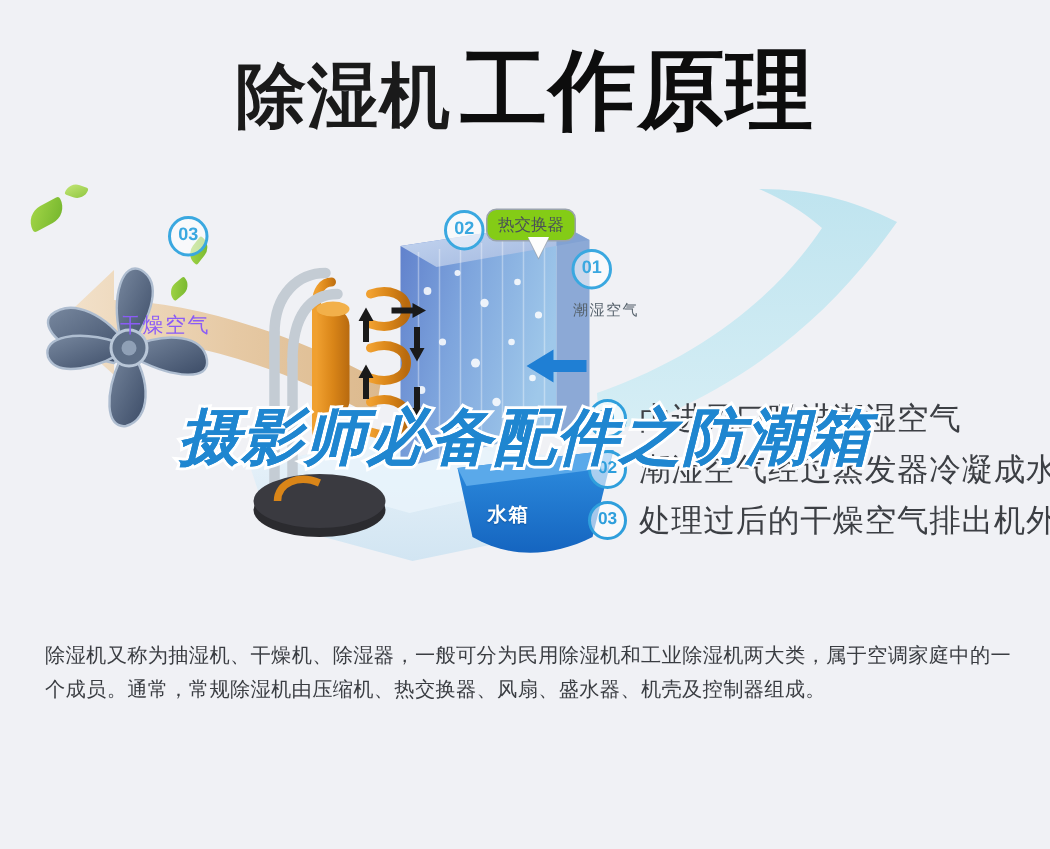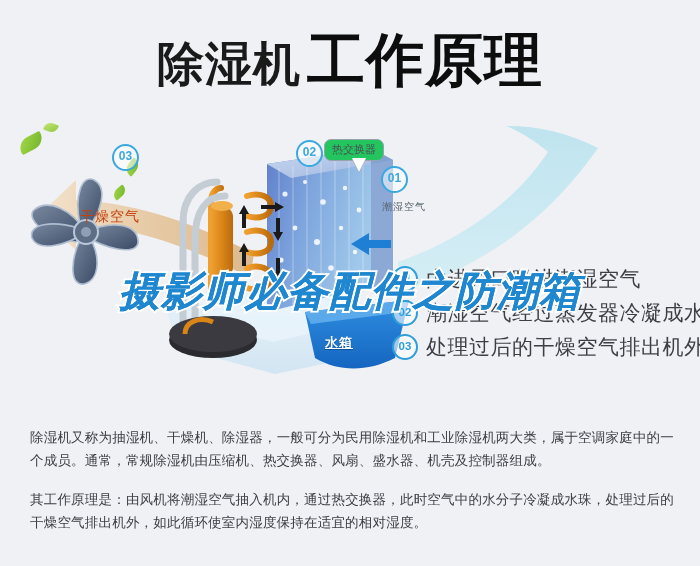--- a/index.html
+++ b/index.html
@@ -52,43 +52,42 @@
     font-size:12px;font-weight:bold;line-height:21px;text-align:center;
     background:rgba(255,255,255,.55);
     font-family:"Liberation Sans",sans-serif;
   }
   .badge.b03-left{left:112px;top:26px;}
   .badge.b02-top{left:296px;top:22px;}
   .badge.b01-right{left:381px;top:48px;}
 
   .callout{
     position:absolute;left:324px;top:21px;
-    border:1.5px solid #9aa3ad;border-radius:7px;background:#22c55e;
+    border:1.5px solid #9aa3ad;border-radius:7px;background:#84cc16;
     padding:2px 7px 3px 7px;font-size:11px;color:#4a5157;
     font-family:"DejaVu Sans",sans-serif;white-space:nowrap;
   }
   .callout-tail{
     position:absolute;left:352px;top:40px;width:0;height:0;
     border-left:7px solid transparent;border-right:7px solid transparent;
     border-top:14px solid #fdfdfd;filter:drop-shadow(0 1px 0 #9aa3ad);
   }
 
   .lbl-dry{
-    position:absolute;left:80px;top:90px;font-size:14px;color:#c2410c;
+    position:absolute;left:80px;top:90px;font-size:14px;color:#8b5cf6;
     letter-spacing:1px;font-family:"DejaVu Sans",sans-serif;
   }
   .lbl-humid{
     position:absolute;left:382px;top:82px;font-size:10px;color:#55616b;
     letter-spacing:1px;font-family:"DejaVu Sans",sans-serif;
   }
   .lbl-tank{
     position:absolute;left:325px;top:216px;font-size:13px;color:#ffffff;
     letter-spacing:1px;font-family:"DejaVu Sans",sans-serif;font-weight:bold;
     text-shadow:0 1px 1px rgba(0,60,120,.5);
-    text-decoration:underline;
   }
 
   
   .legend{position:absolute;left:392px;top:262px;width:300px;}
   .legend-row{display:flex;align-items:center;height:34px;}
   .legend-num{
     flex:0 0 auto;width:22px;height:22px;border-radius:50%;
     border:2px solid #2f9fdc;color:#2f9fdc;background:rgba(255,255,255,.6);
     font-size:11.5px;font-weight:bold;line-height:20px;text-align:center;
     font-family:"Liberation Sans",sans-serif;margin-right:8px;
@@ -305,16 +304,15 @@
       <span class="legend-num">03</span>
       <span class="legend-txt">处理过后的干燥空气排出机外</span>
     </div>
   </div>
 
   <div class="watermark">摄影师必备配件之防潮箱</div>
   <div class="watermark-fill">摄影师必备配件之防潮箱</div>
 
   <div class="body-copy">
     <p class="para">除湿机又称为抽湿机、干燥机、除湿器，一般可分为民用除湿机和工业除湿机两大类，属于空调家庭中的一个成员。通常，常规除湿机由压缩机、热交换器、风扇、盛水器、机壳及控制器组成。</p>
-    <p class="para">其工作原理是：由风机将潮湿空气抽入机内，通过热交换器，此时空气中的水分子冷凝成水珠，处理过后的干燥空气排出机外，如此循环使室内湿度保持在适宜的相对湿度。</p>
   </div>
 
 </div>
 
 </body></html>

